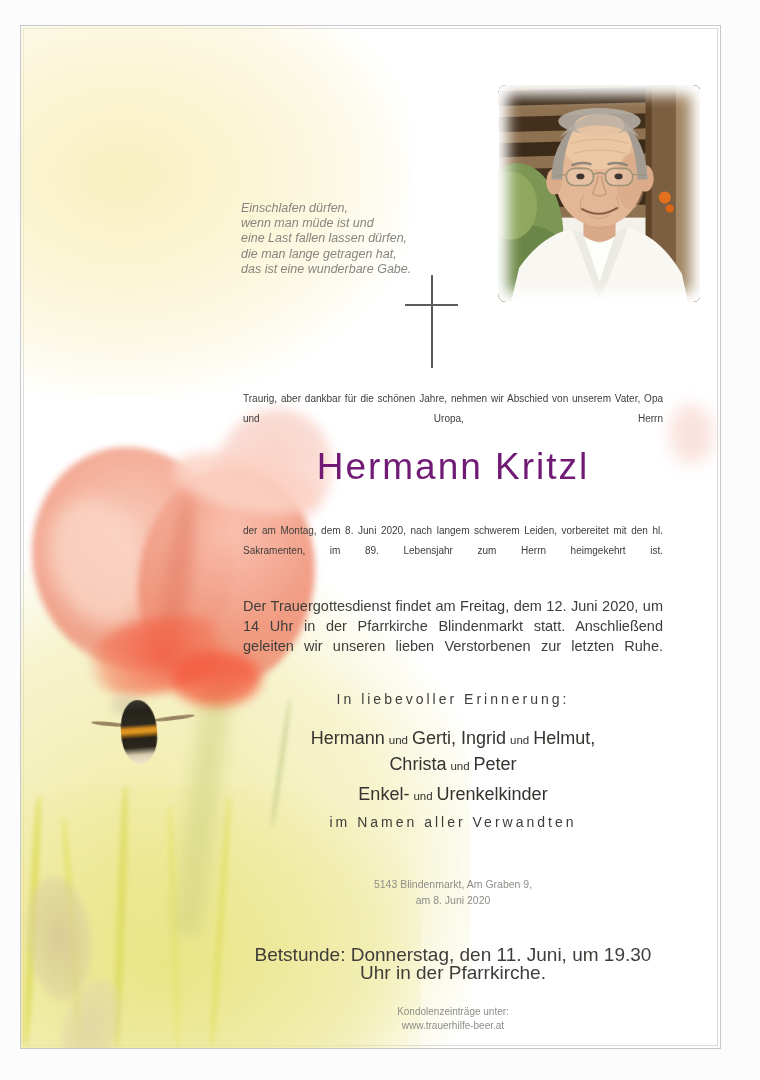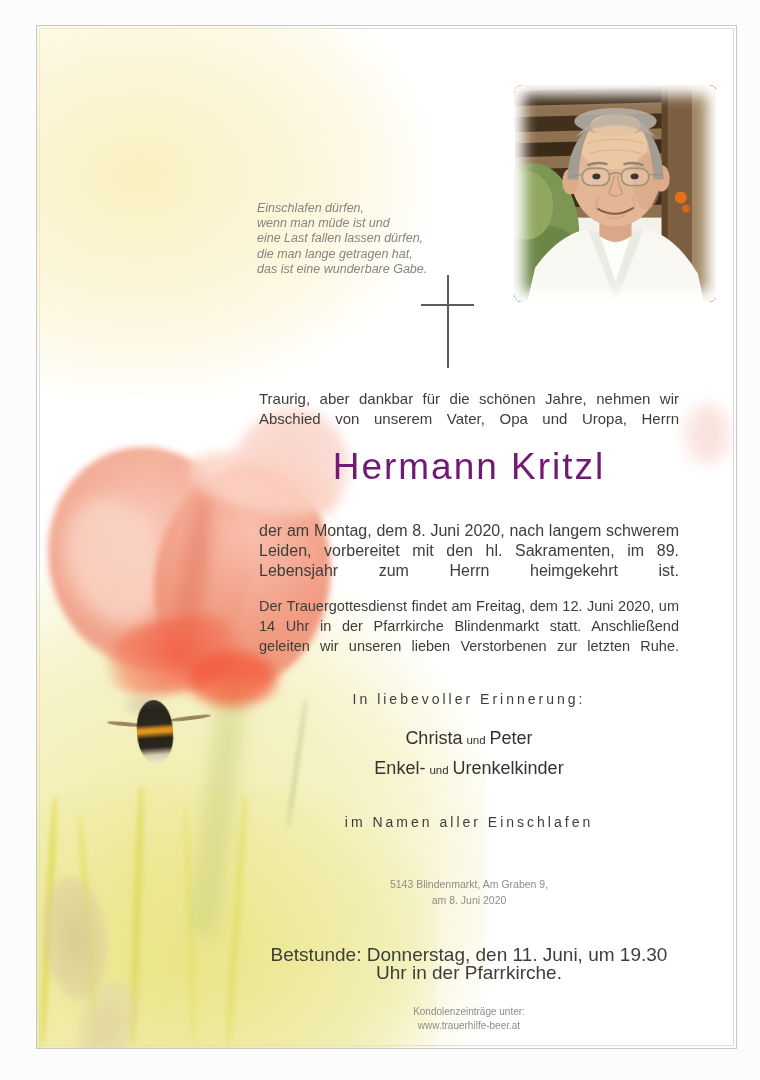--- a/index.html
+++ b/index.html
@@ -1,17 +1,17 @@
 <!DOCTYPE html>
 <html><head>
 <meta charset="utf-8">
 <style>
   html,body{margin:0;padding:0;width:760px;height:1080px;background:#fcfcfc;
     font-family:"Liberation Sans",sans-serif;}
-  .card{position:absolute;left:36px;top:25px;width:699px;height:1022px;background:#fff;
+  .card{position:absolute;left:20px;top:25px;width:699px;height:1022px;background:#fff;
     border:1px solid #c7c7ce;box-shadow:inset 0 0 0 2px #ffffff, inset 0 0 0 3px #dadae0;
     overflow:hidden;}
   
   .art{position:absolute;inset:0;z-index:0;}
   .art div{position:absolute;}
   .wash-tl{left:-90px;top:-30px;width:480px;height:400px;
     background:radial-gradient(ellipse at 40% 45%,rgba(249,239,188,.95) 0%,rgba(250,243,205,.55) 52%,rgba(250,245,220,0) 75%);}
   .wash-bl{left:-110px;top:540px;width:560px;height:560px;
     background:radial-gradient(ellipse at 42% 55%,rgba(238,232,148,.9) 0%,rgba(240,235,168,.55) 55%,rgba(244,240,190,0) 78%);}
   .wash-bl2{left:-60px;top:760px;width:460px;height:300px;
@@ -53,24 +53,24 @@
   .photo{position:absolute;left:477px;top:59px;width:203px;height:217px;z-index:2;border-radius:8px;overflow:hidden;}
   .photo::after{content:'';position:absolute;inset:0;box-shadow:inset 0 0 14px 10px #fff;border-radius:8px;}
   .photo svg{display:block;width:100%;height:100%;}
   
   .cross{position:absolute;left:384px;top:249px;width:53px;height:93px;z-index:2;}
   .cross::before{content:'';position:absolute;left:26px;top:0;width:1.6px;height:93px;background:#5c5c5a;}
   .cross::after{content:'';position:absolute;left:0;top:29px;width:53px;height:1.6px;background:#5c5c5a;}
   
   .tb{position:absolute;z-index:3;color:#3f3d3a;}
   .poem{left:220px;top:175px;width:240px;font-style:italic;font-size:12.5px;line-height:15.2px;color:#87857f;}
-  .p-intro{left:222px;top:363px;width:420px;font-size:15px;line-height:20px;text-align:justify;}
+  .p-intro{left:222px;top:363px;width:420px;font-size:10px;line-height:20px;text-align:justify;}
   .p-intro::after,.p-death::after,.p-service::after{content:'';display:inline-block;width:100%;}
   .name{left:222px;top:420px;width:420px;text-align:center;font-size:37px;letter-spacing:2px;color:#701a75;line-height:42px;font-weight:400;}
-  .p-death{left:222px;top:495px;width:420px;font-size:16px;line-height:20px;text-align:justify;}
+  .p-death{left:222px;top:495px;width:420px;font-size:10px;line-height:20px;text-align:justify;}
   .p-service{left:222px;top:570px;width:420px;font-size:14.5px;line-height:20px;text-align:justify;}
   .memory{left:222px;top:664px;width:420px;text-align:center;font-size:14px;letter-spacing:3px;line-height:18px;}
   .family{left:222px;top:700px;width:420px;text-align:center;color:#35332f;}
   .family .row{line-height:24px;}
   .family .row3{margin-top:4px;}
   .family .lg{font-size:18px;}
   .family .sm{font-size:11.5px;margin:0 4px;}
   .closing{left:222px;top:787px;width:420px;text-align:center;font-size:14px;letter-spacing:3px;line-height:18px;}
   .address{left:222px;top:850px;width:420px;text-align:center;font-size:10.5px;line-height:16px;color:#8e8d88;}
   .prayer{left:222px;top:920px;width:420px;text-align:center;font-size:19px;line-height:18px;}
@@ -188,27 +188,30 @@
   </div>
 
   <div class="tb p-intro">Traurig, aber dankbar für die schönen Jahre, nehmen wir Abschied von unserem Vater, Opa und Uropa, Herrn</div>
   <div class="tb name">Hermann Kritzl</div>
   <div class="tb p-death">der am Montag, dem 8. Juni 2020, nach langem schwerem Leiden, vorbereitet mit den hl. Sakramenten, im 89. Lebensjahr zum Herrn heimgekehrt ist.</div>
   <div class="tb p-service">Der Trauergottesdienst findet am Freitag, dem 12. Juni 2020, um 14 Uhr in der Pfarrkirche Blindenmarkt statt. Anschließend geleiten wir unseren lieben Verstorbenen zur letzten Ruhe.</div>
 
   <div class="tb memory">In liebevoller Erinnerung:</div>
   <div class="tb family">
     <div class="row">
+      <span class="lg">Hermann</span><span class="sm">und</span><span class="lg">Gerti, Ingrid</span><span class="sm">und</span><span class="lg">Helmut,</span>
+    </div>
+    <div class="row">
       <span class="lg">Christa</span><span class="sm">und</span><span class="lg">Peter</span>
     </div>
     <div class="row row3">
       <span class="lg">Enkel-</span><span class="sm">und</span><span class="lg">Urenkelkinder</span>
     </div>
   </div>
-  <div class="tb closing">im Namen aller Einschlafen</div>
+  <div class="tb closing">im Namen aller Verwandten</div>
 
   <div class="tb address">
     <div>5143 Blindenmarkt, Am Graben 9,</div>
     <div>am 8. Juni 2020</div>
   </div>
 
   <div class="tb prayer">Betstunde: Donnerstag, den 11. Juni, um 19.30 Uhr in der Pfarrkirche.</div>
 
   <div class="tb footer">
     <div>Kondolenzeinträge unter:</div>

